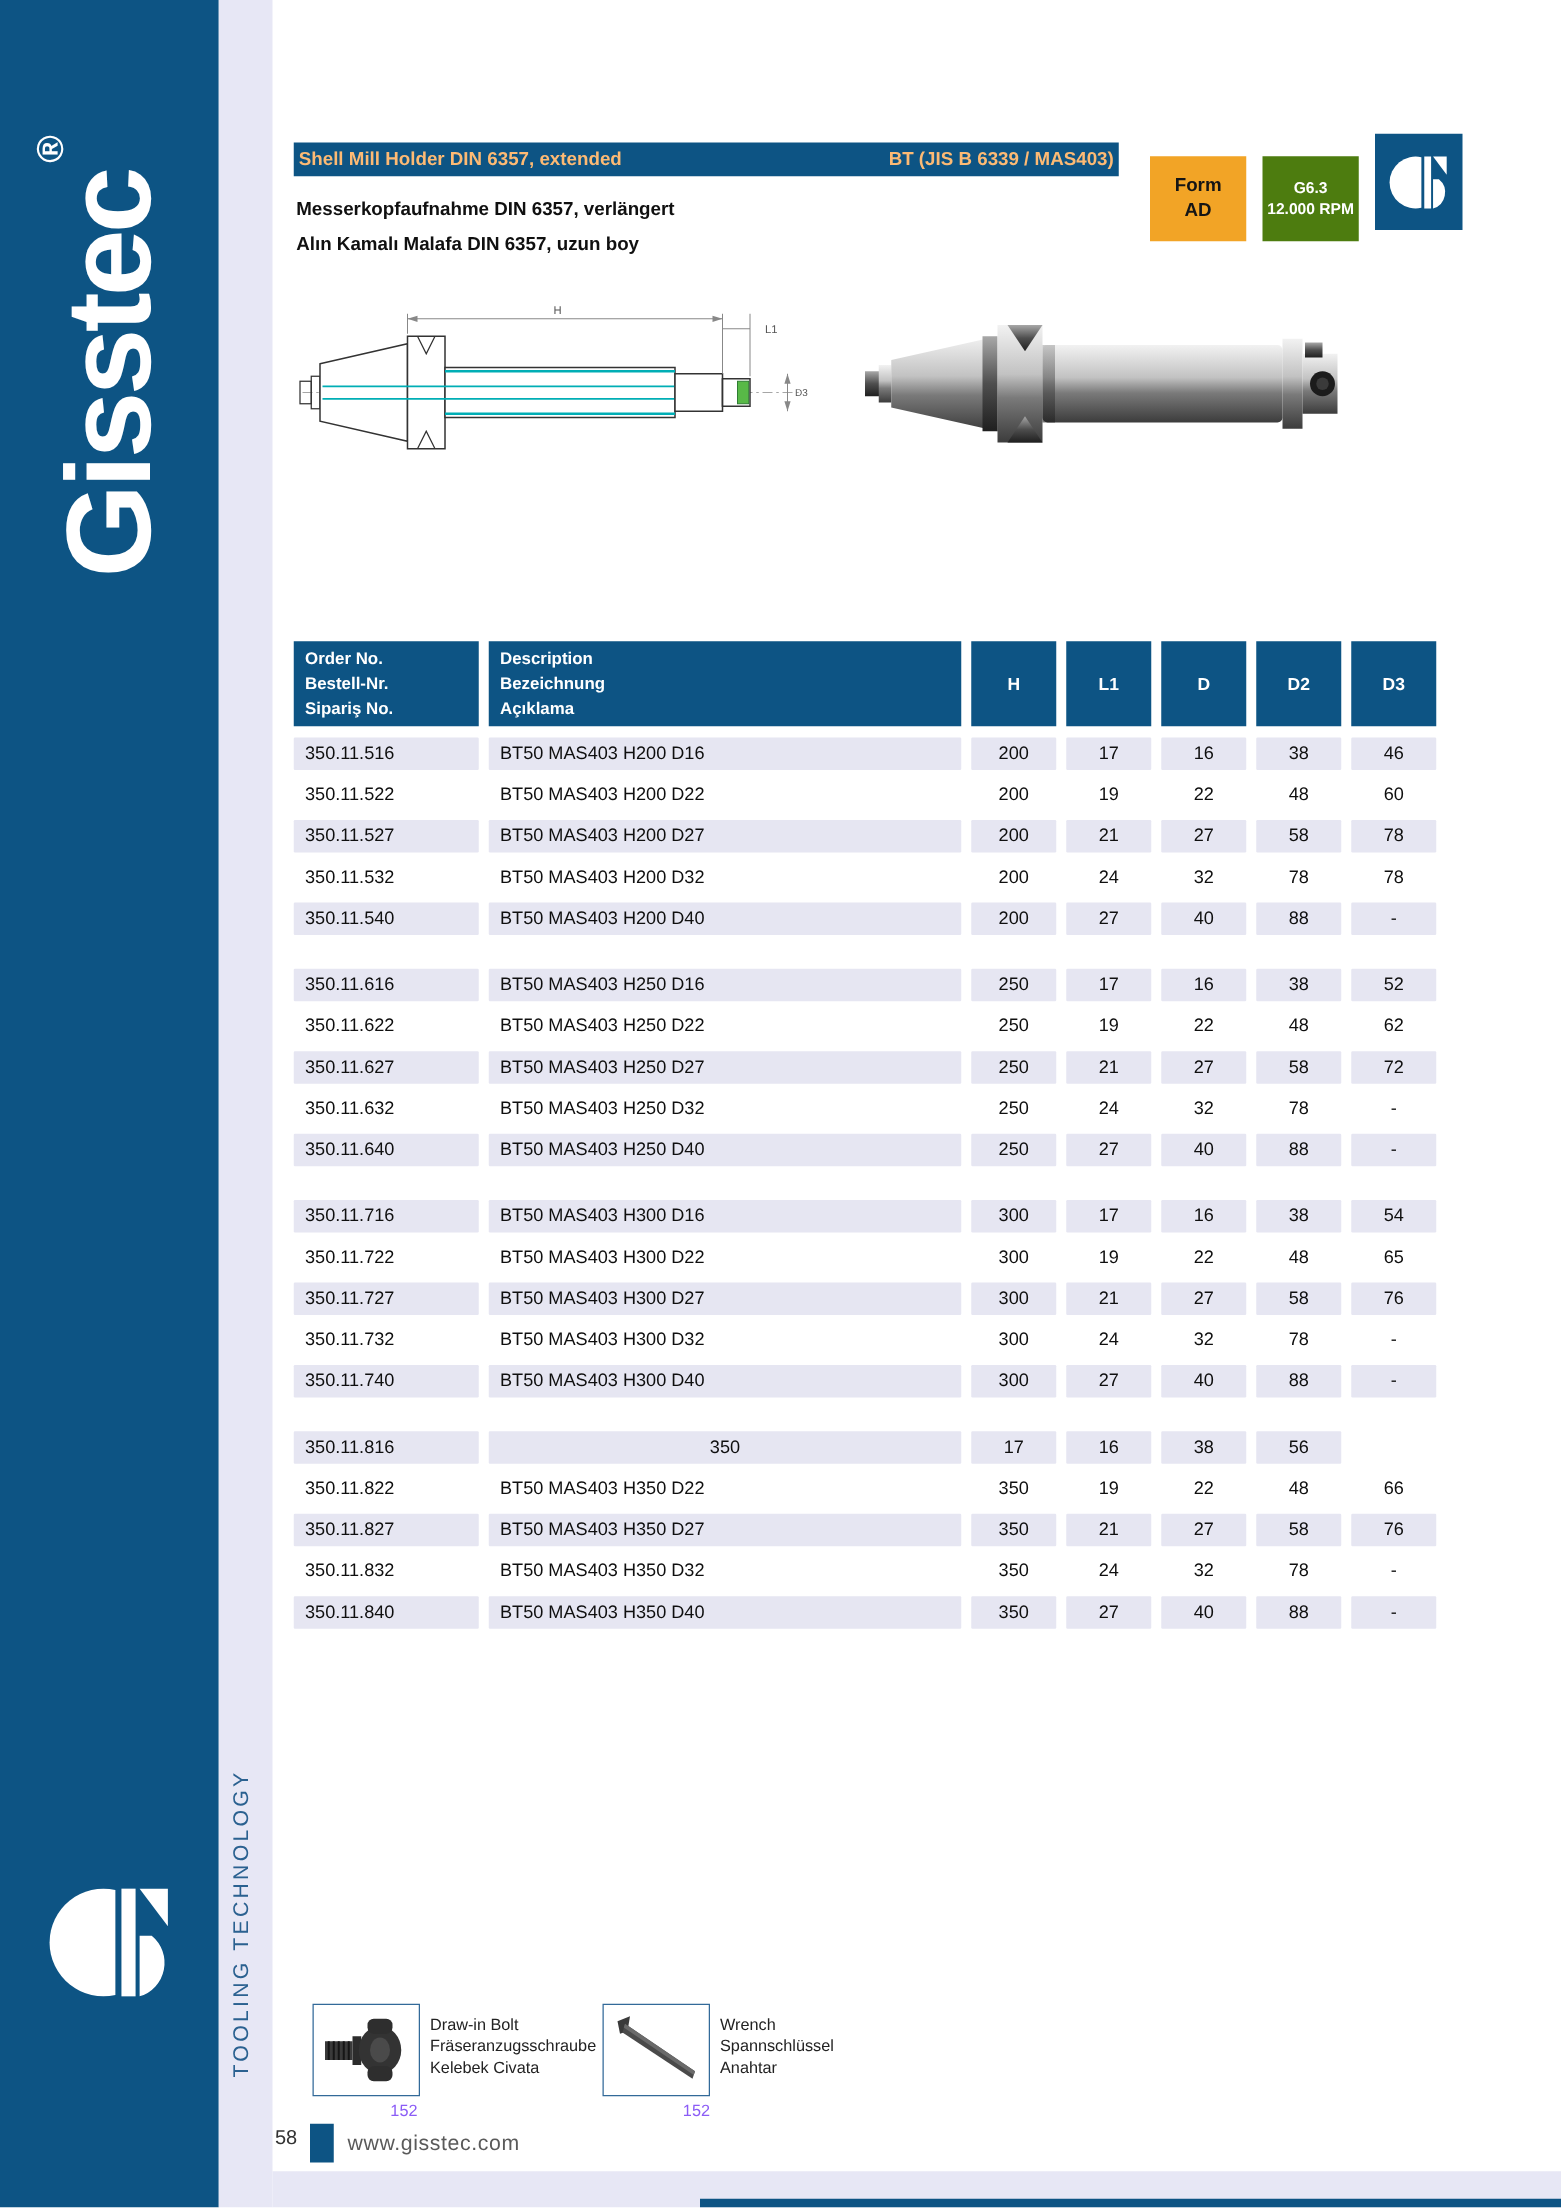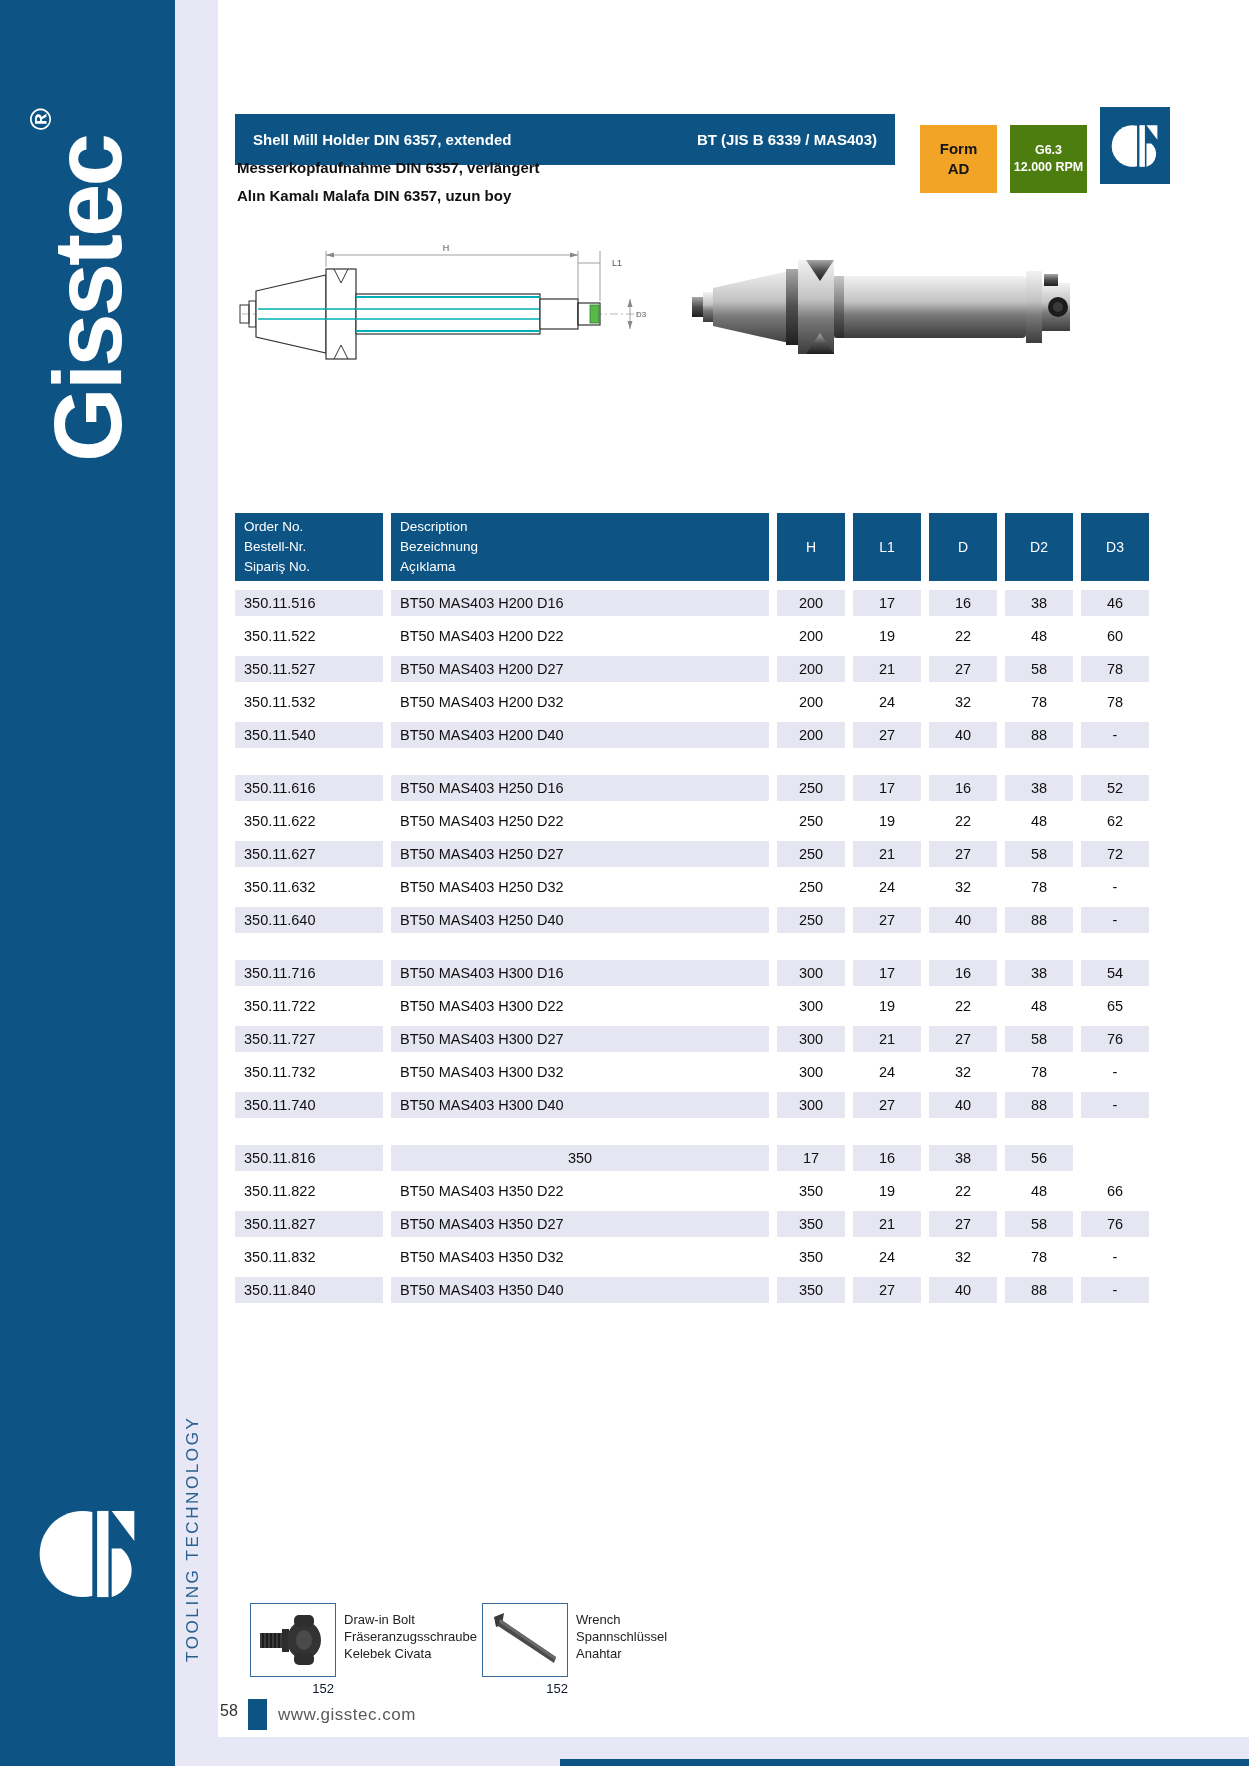--- a/index.html
+++ b/index.html
@@ -18,23 +18,23 @@
   }
   .brand sup{font-size:30px;vertical-align:70px;letter-spacing:0;margin-left:6px}
   .tagline{
     top:1662px;left:183px;transform:rotate(-90deg);transform-origin:0 0;
     font-size:17px;color:#2b6190;letter-spacing:2.6px;white-space:nowrap;
   }
   .side-logo{left:34px;top:1498px;width:108px;height:112px}
 
   
   .titlebar{
-    left:235px;top:114px;width:660px;height:51px;background:#0D5484;color:#ffffff;
+    left:235px;top:114px;width:660px;height:27px;background:#0D5484;color:#fdba74;
     display:flex;justify-content:space-between;align-items:center;
-    padding:0 18px;box-sizing:border-box;font-weight:bold;font-size:15px;
+    padding:0 4px;box-sizing:border-box;font-weight:bold;font-size:15px;
   }
   .sub{left:237px;font-size:15px;font-weight:bold;color:#101010}
   .sub1{top:159px}.sub2{top:187px}
   .badge{
     width:77px;height:68px;top:115px;display:flex;align-items:center;justify-content:center;
     text-align:center;font-weight:bold;white-space:pre-line;line-height:1.35;margin-top:10px;
   }
   .badge-form{left:920px;background:#F2A426;color:#151515;font-size:15px}
   .badge-speed{left:1010px;background:#4d7c0f;color:#fff;font-size:12.5px}
   .logo-box{left:1100px;top:107px;width:70px;height:77px;background:#0D5484;
@@ -43,38 +43,38 @@
   
   .drawing{left:238px;top:238px}
   .photo{left:690px;top:246px}
 
   
   .ptable{left:235px;top:513px;width:914px}
   .thead-row,.trow{display:grid;grid-template-columns:148px 378px 68px 68px 68px 68px 68px;column-gap:8px}
   .th{
     background:#0D5484;color:#fff;height:68px;font-size:13.5px;line-height:1.5;
     display:flex;flex-direction:column;justify-content:center;padding-left:9px;
-    white-space:pre-line;box-sizing:border-box;
+    white-space:pre-line;box-sizing:border-box;font-weight:bold;
   }
   .th.num{padding-left:0;align-items:center;font-size:14px;line-height:68px;display:block;text-align:center}
   .tgroup{margin-top:9px}
   .tgroup + .tgroup{margin-top:27px}
   .trow{margin-top:7px}
   .tcell{height:26px;display:flex;align-items:center;font-size:14.5px;color:#0f0f0f;box-sizing:border-box}
   .tcell.left{padding-left:9px}
   .tcell.num{justify-content:center}
   .trow.striped .tcell{background:#E6E6F2;border-radius:1px}
 
   
   .fbox{width:84px;height:72px;border:1px solid #336a99;background:#fff;top:1603px;
     display:flex;align-items:center;justify-content:center}
   .fbox1{left:250px}.fbox2{left:482px}
   .flabel{top:1611px;font-size:13px;color:#222;line-height:17px;white-space:pre-line}
   .flabel1{left:344px}.flabel2{left:576px}
-  .fref{top:1681px;font-size:13px;color:#0f172a;width:84px;text-align:right}
+  .fref{top:1681px;font-size:13px;color:#8b5cf6;width:84px;text-align:right}
   .fref1{left:250px}.fref2{left:484px}
 
   
   .pnum{left:220px;top:1702px;font-size:16px;color:#333}
   .bluesq{left:248px;top:1699px;width:19px;height:31px;background:#0D5484}
   .url{left:278px;top:1705px;font-size:17px;color:#5a5a5a;letter-spacing:.5px}
   .band{left:218px;top:1737px;width:1031px;height:29px;background:#E7E7F5}
   .bottombar{left:560px;top:1759px;width:689px;height:7px;background:#0D5484}
 </style>
 </head>

